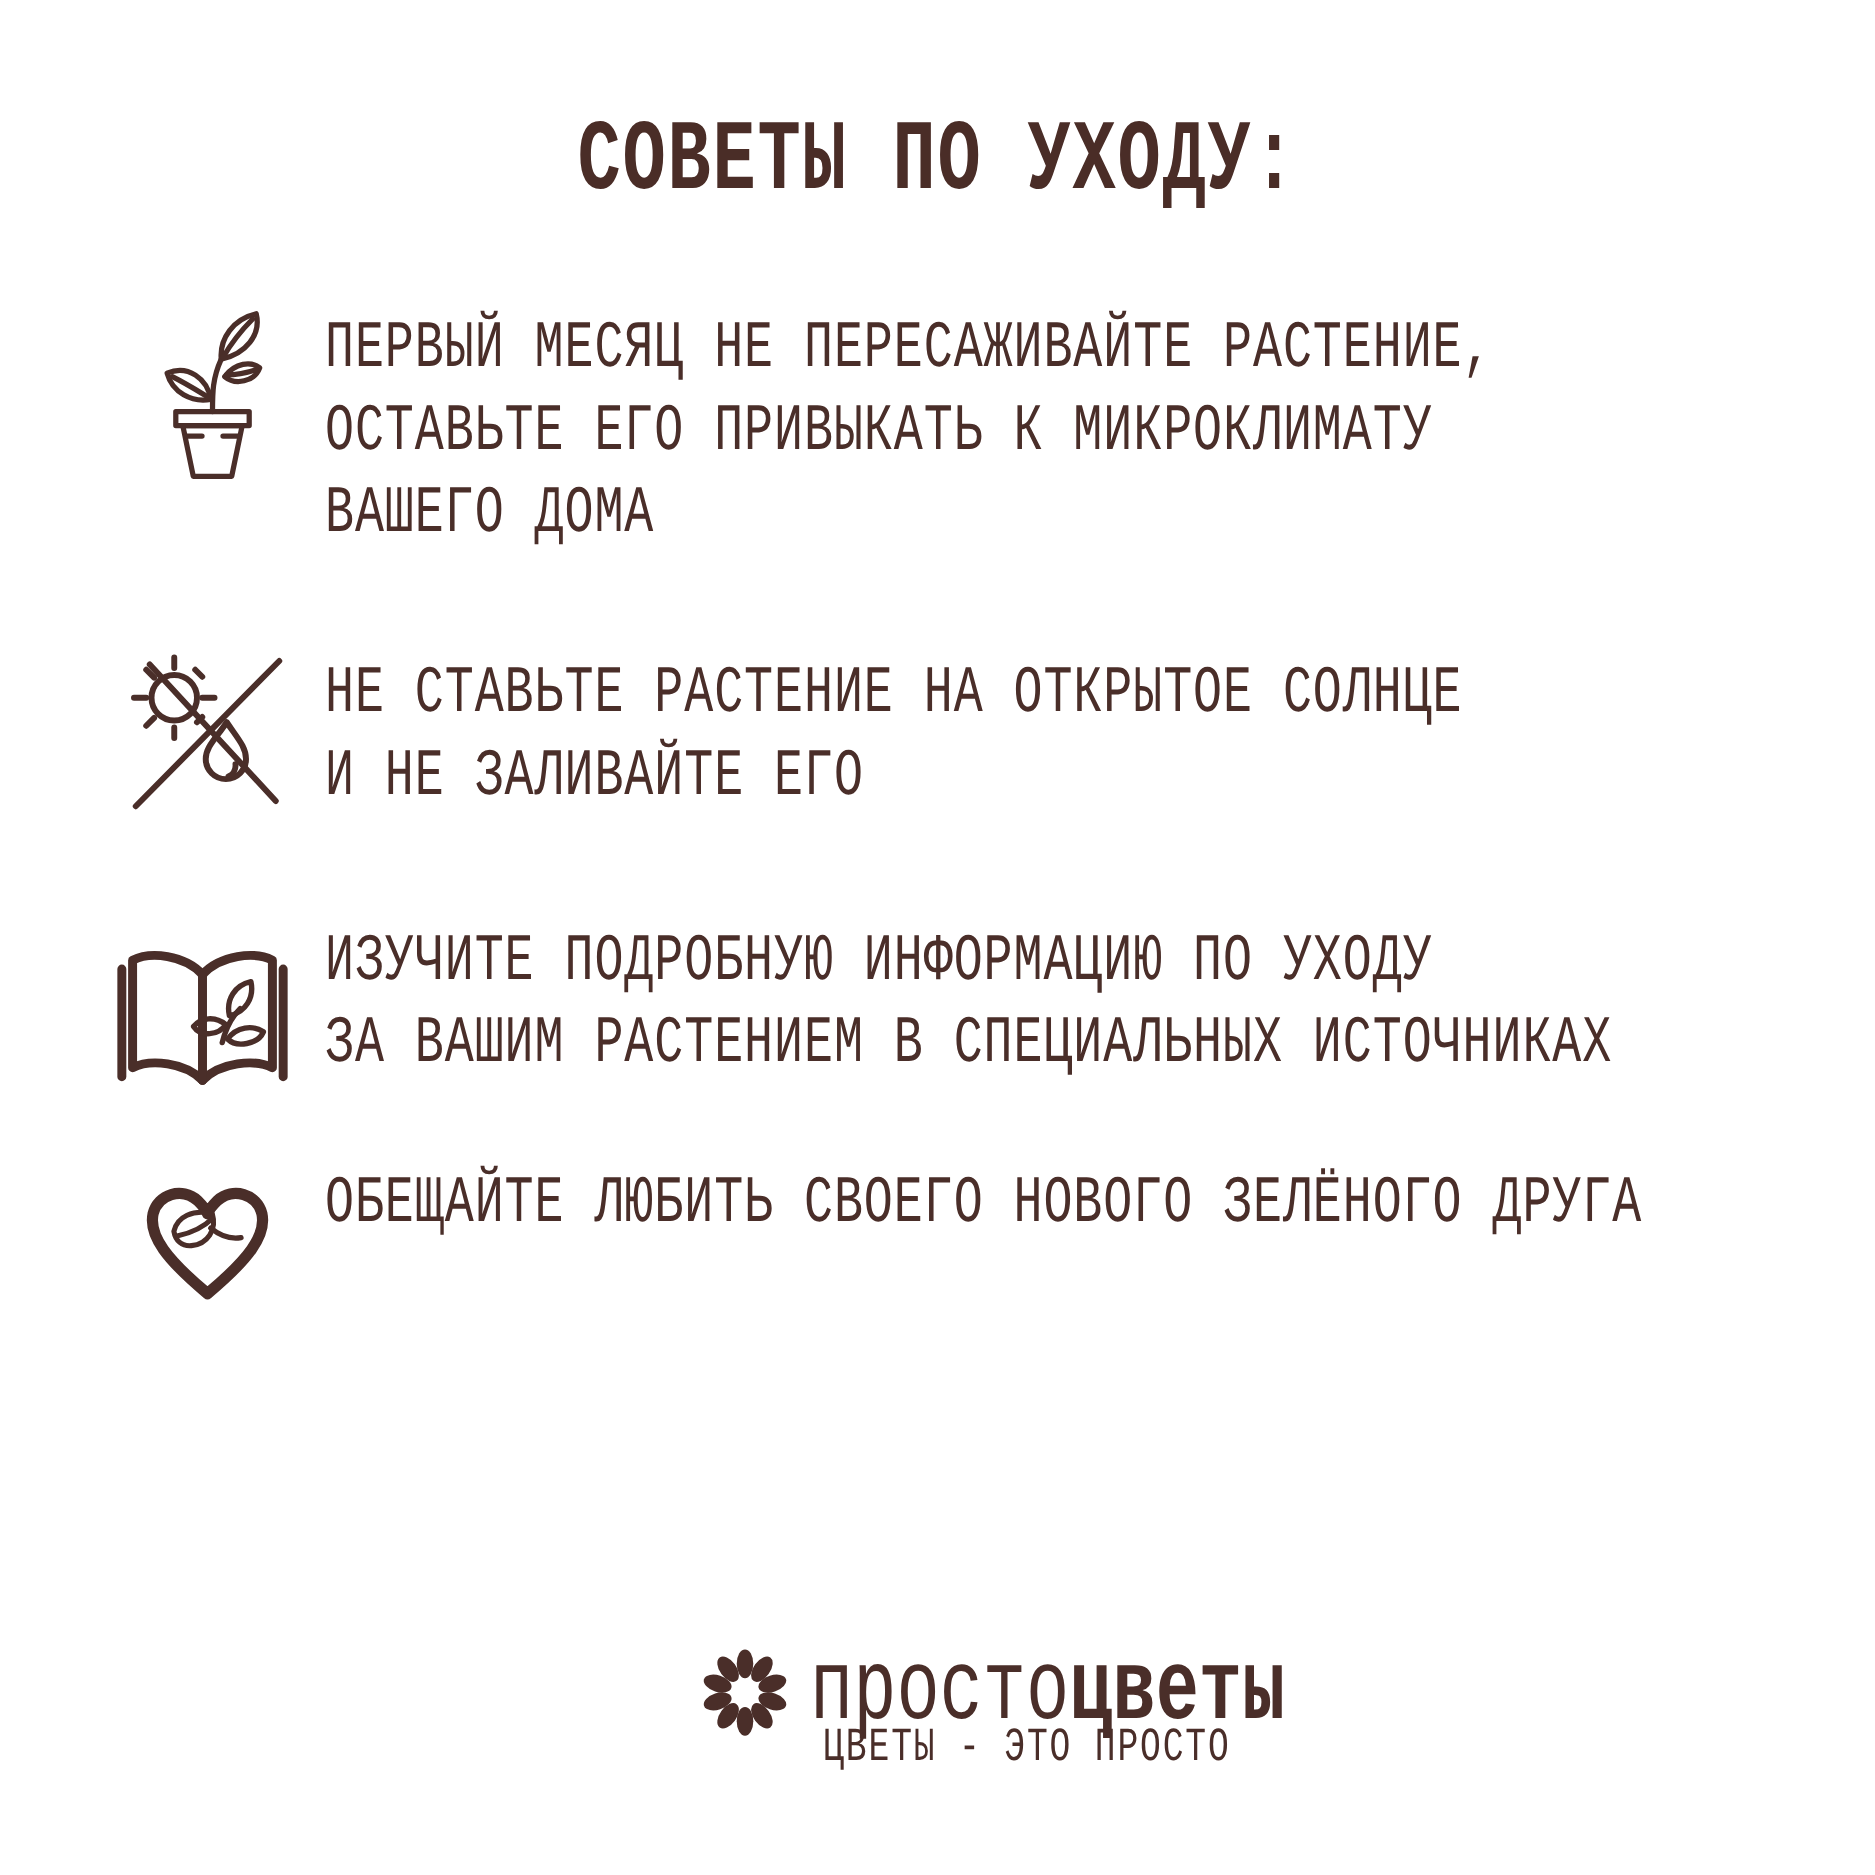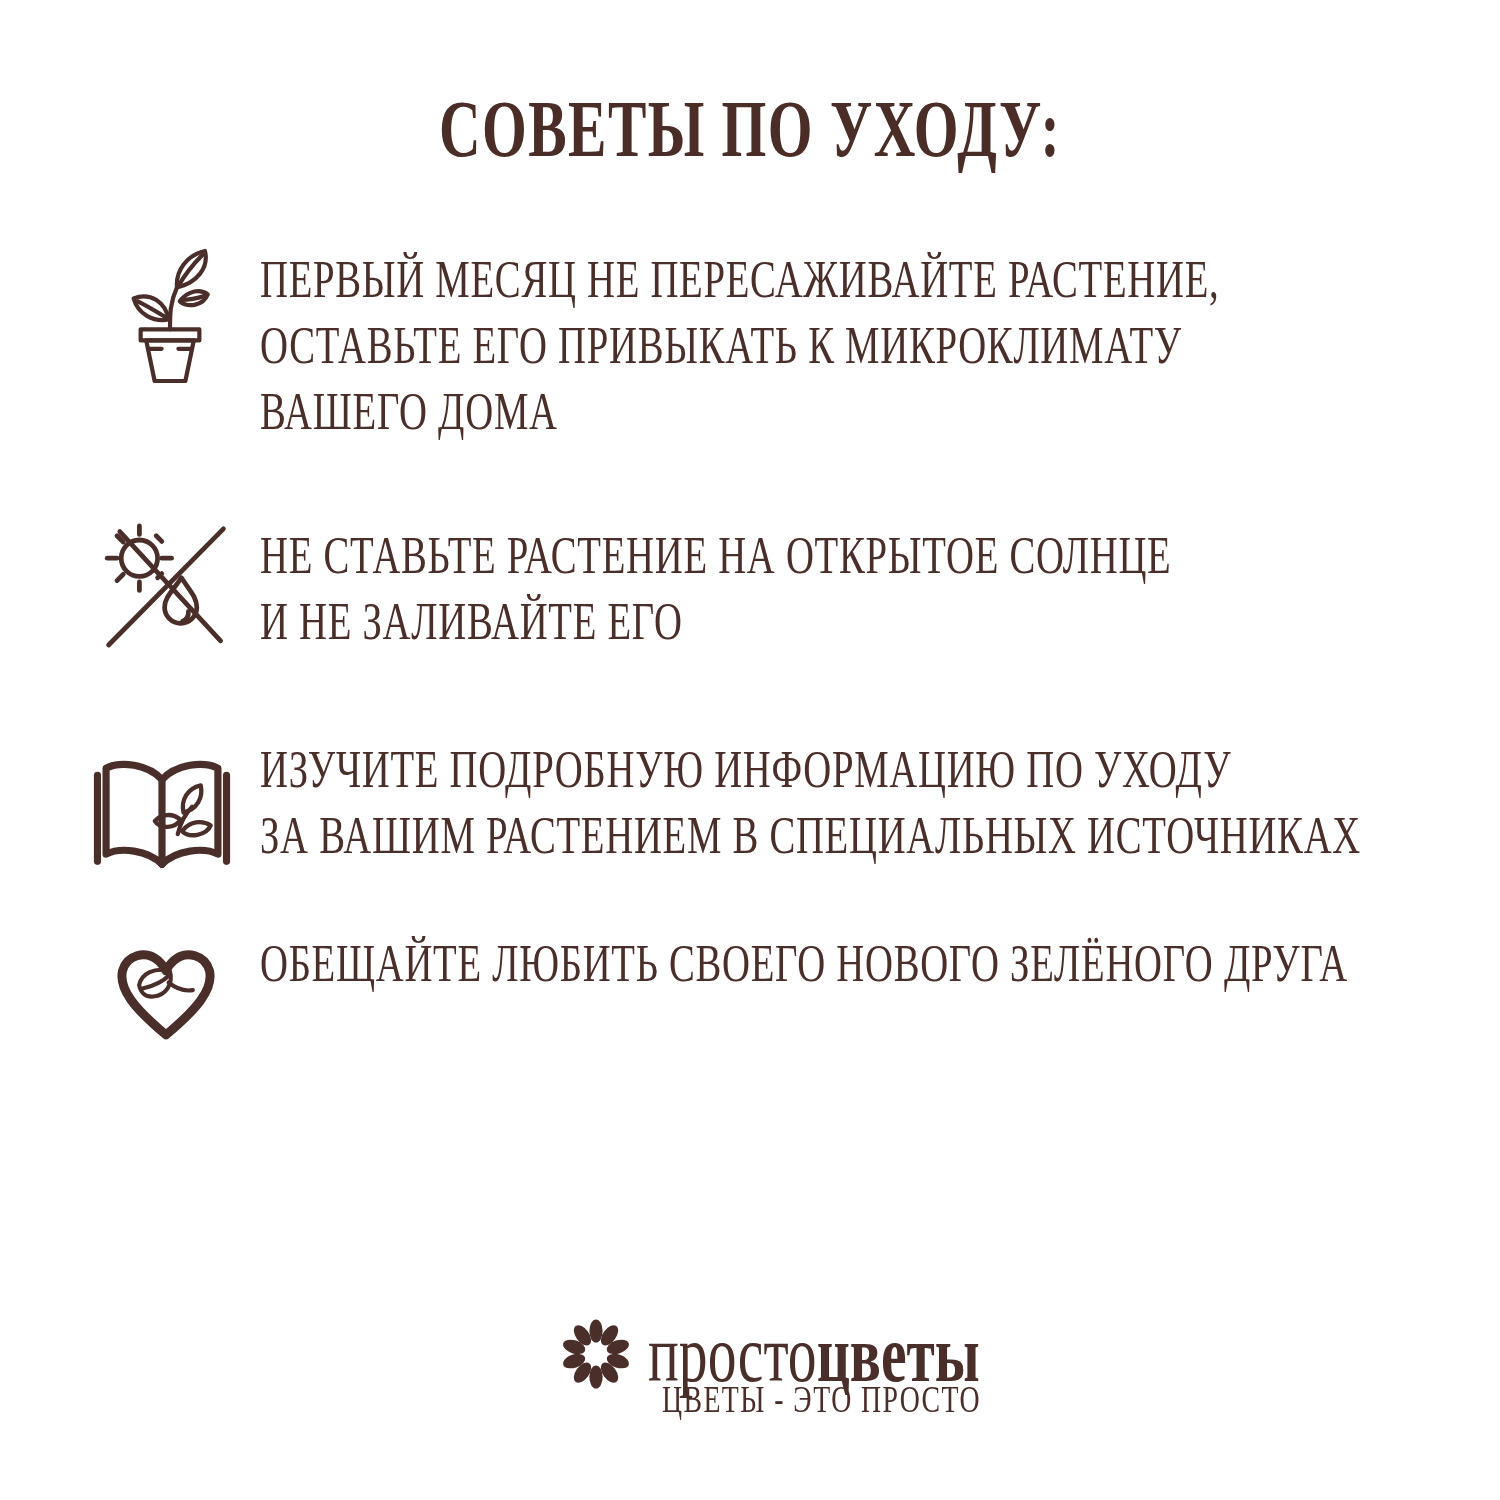--- a/index.html
+++ b/index.html
@@ -1,18 +1,18 @@
 <!DOCTYPE html>
 <html><head>
 <meta charset="utf-8">
 <style>
   html,body{margin:0;padding:0;background:#ffffff;}
   #canvas{
     position:relative;width:1500px;height:1500px;background:#ffffff;overflow:hidden;
-    font-family:Liberation Serif, serif;color:#4a2e29;
+    font-family:Liberation Mono, monospace;color:#4a2e29;
   }
   .title{
     position:absolute;top:84px;left:0;width:1500px;text-align:center;
     font-size:80px;font-weight:700;letter-spacing:2px;color:#4a2d27;
     transform:scaleX(0.72);transform-origin:50% 0;white-space:nowrap;
   }
   .tip-icon{position:absolute;}
   .tip-icon svg{display:block;}
   .tip-text{
     position:absolute;left:260px;font-size:53px;line-height:66px;font-weight:400;

